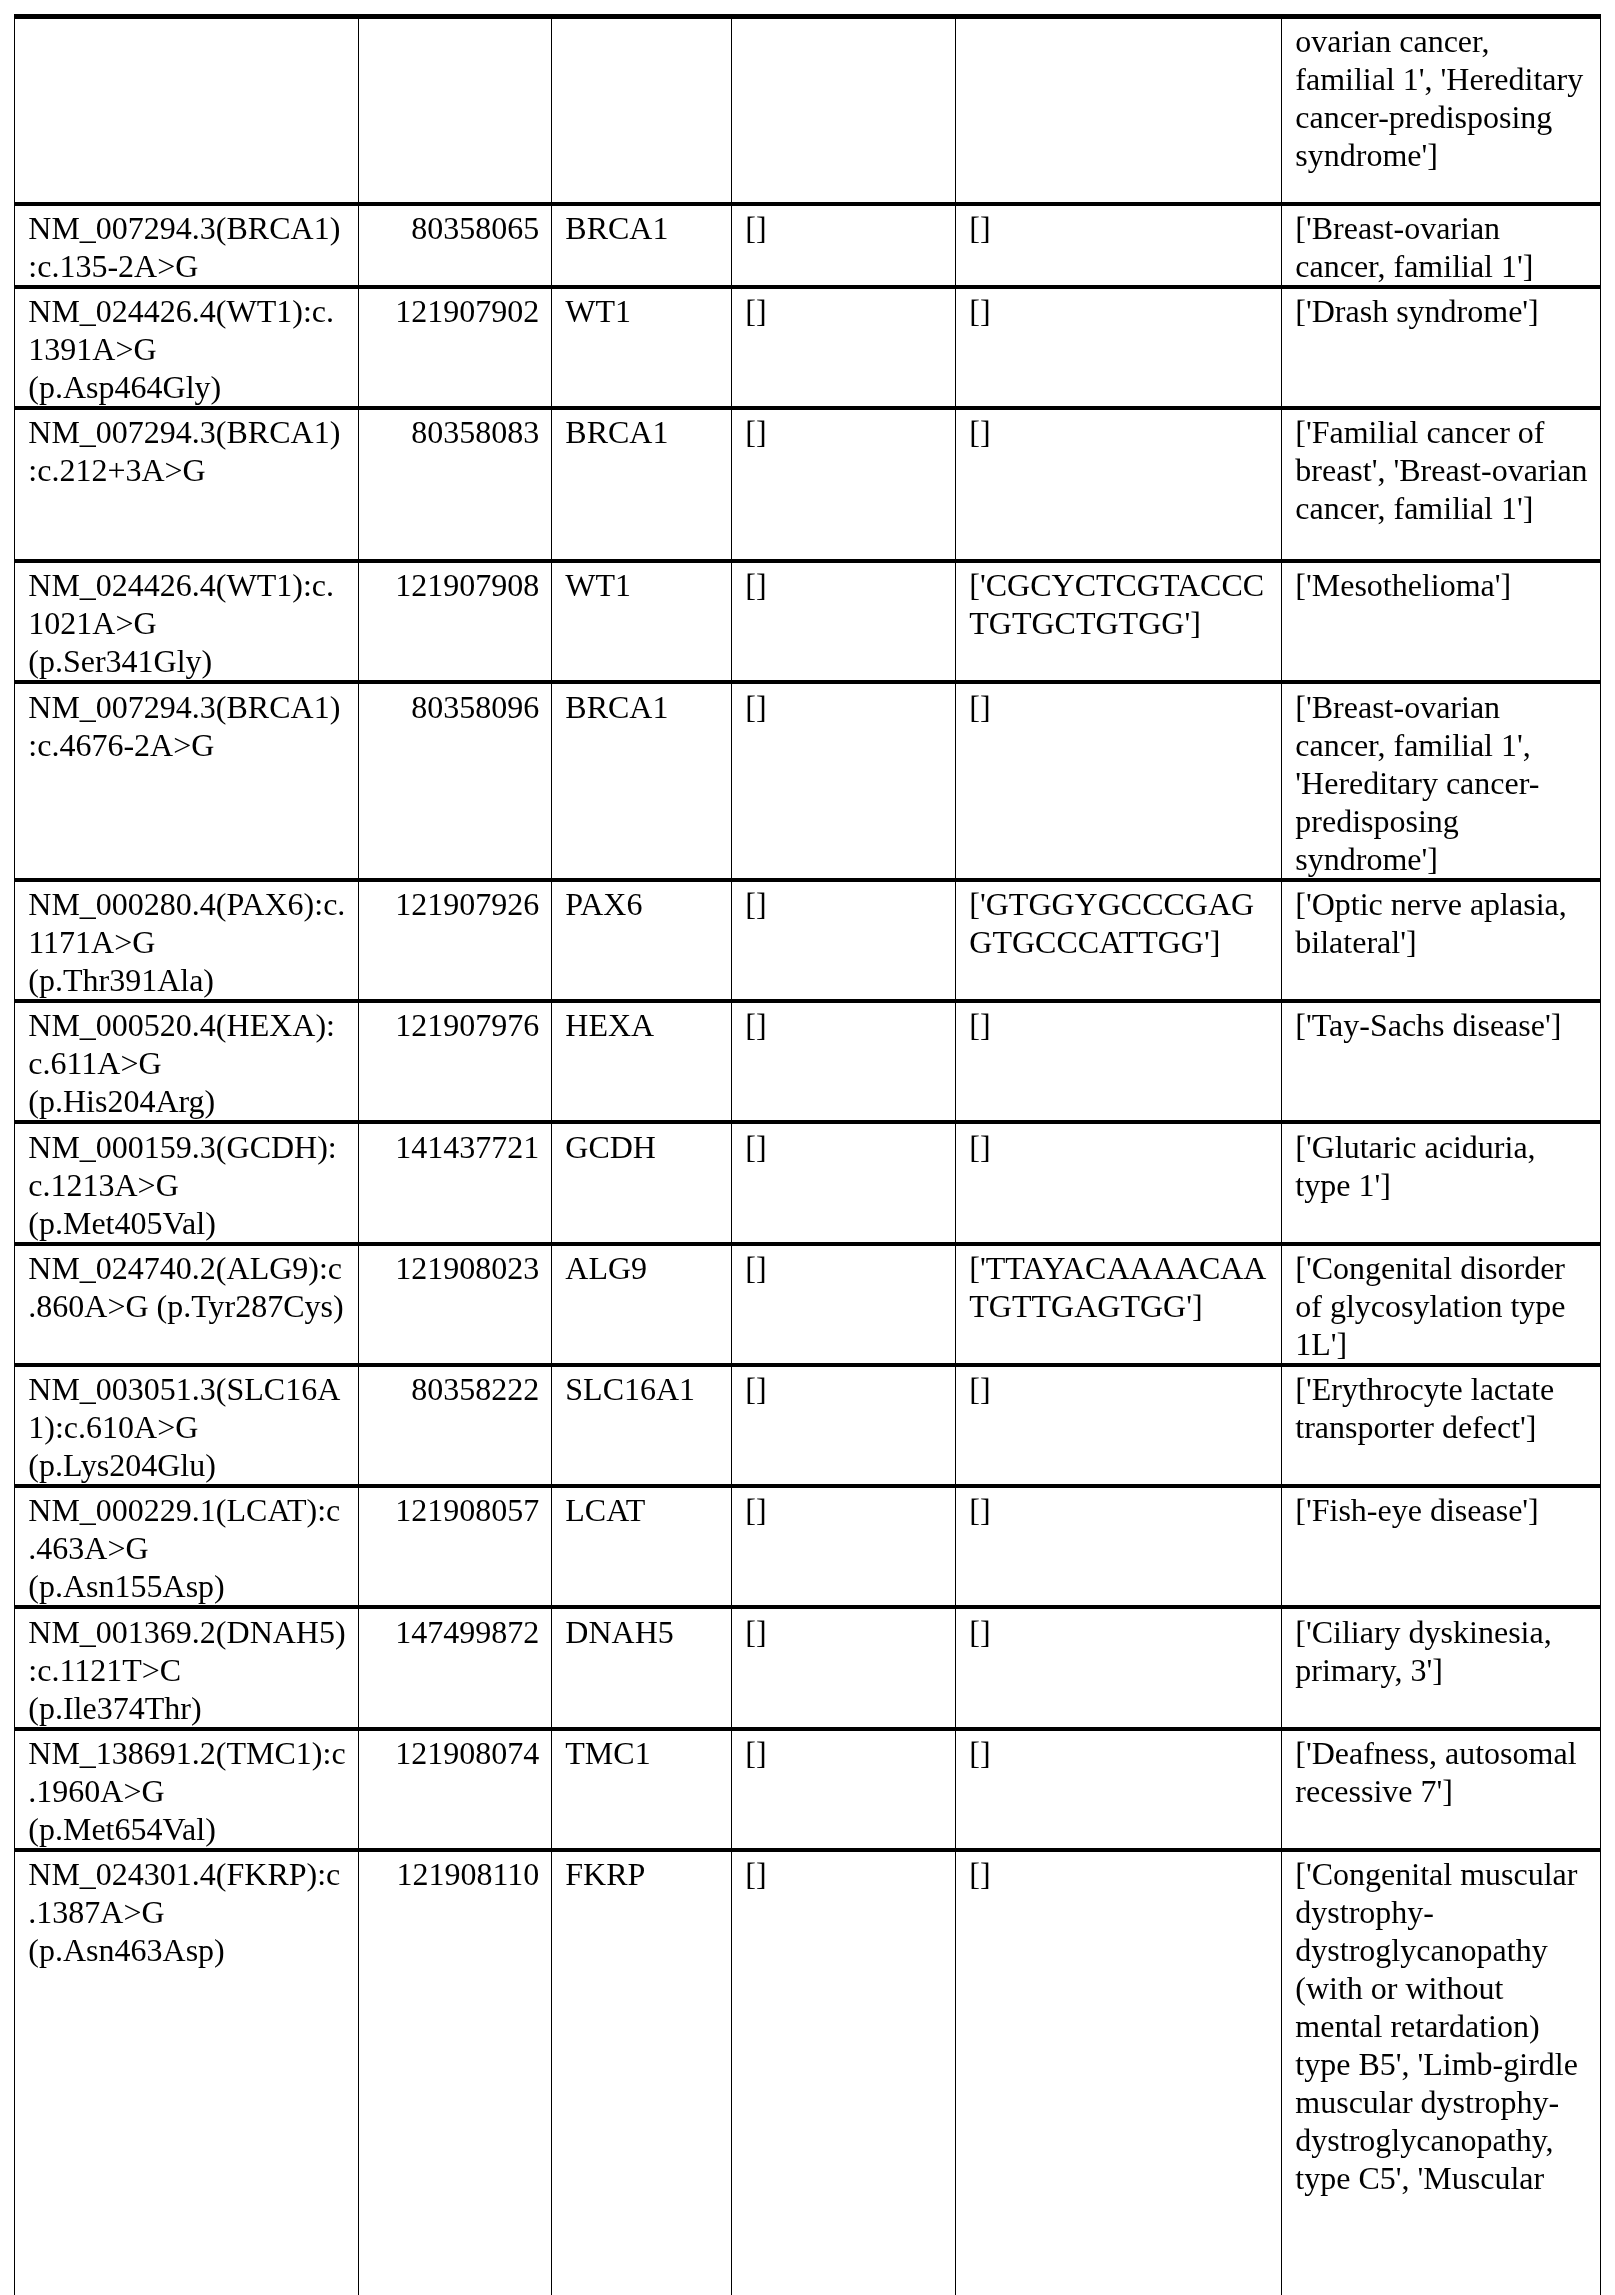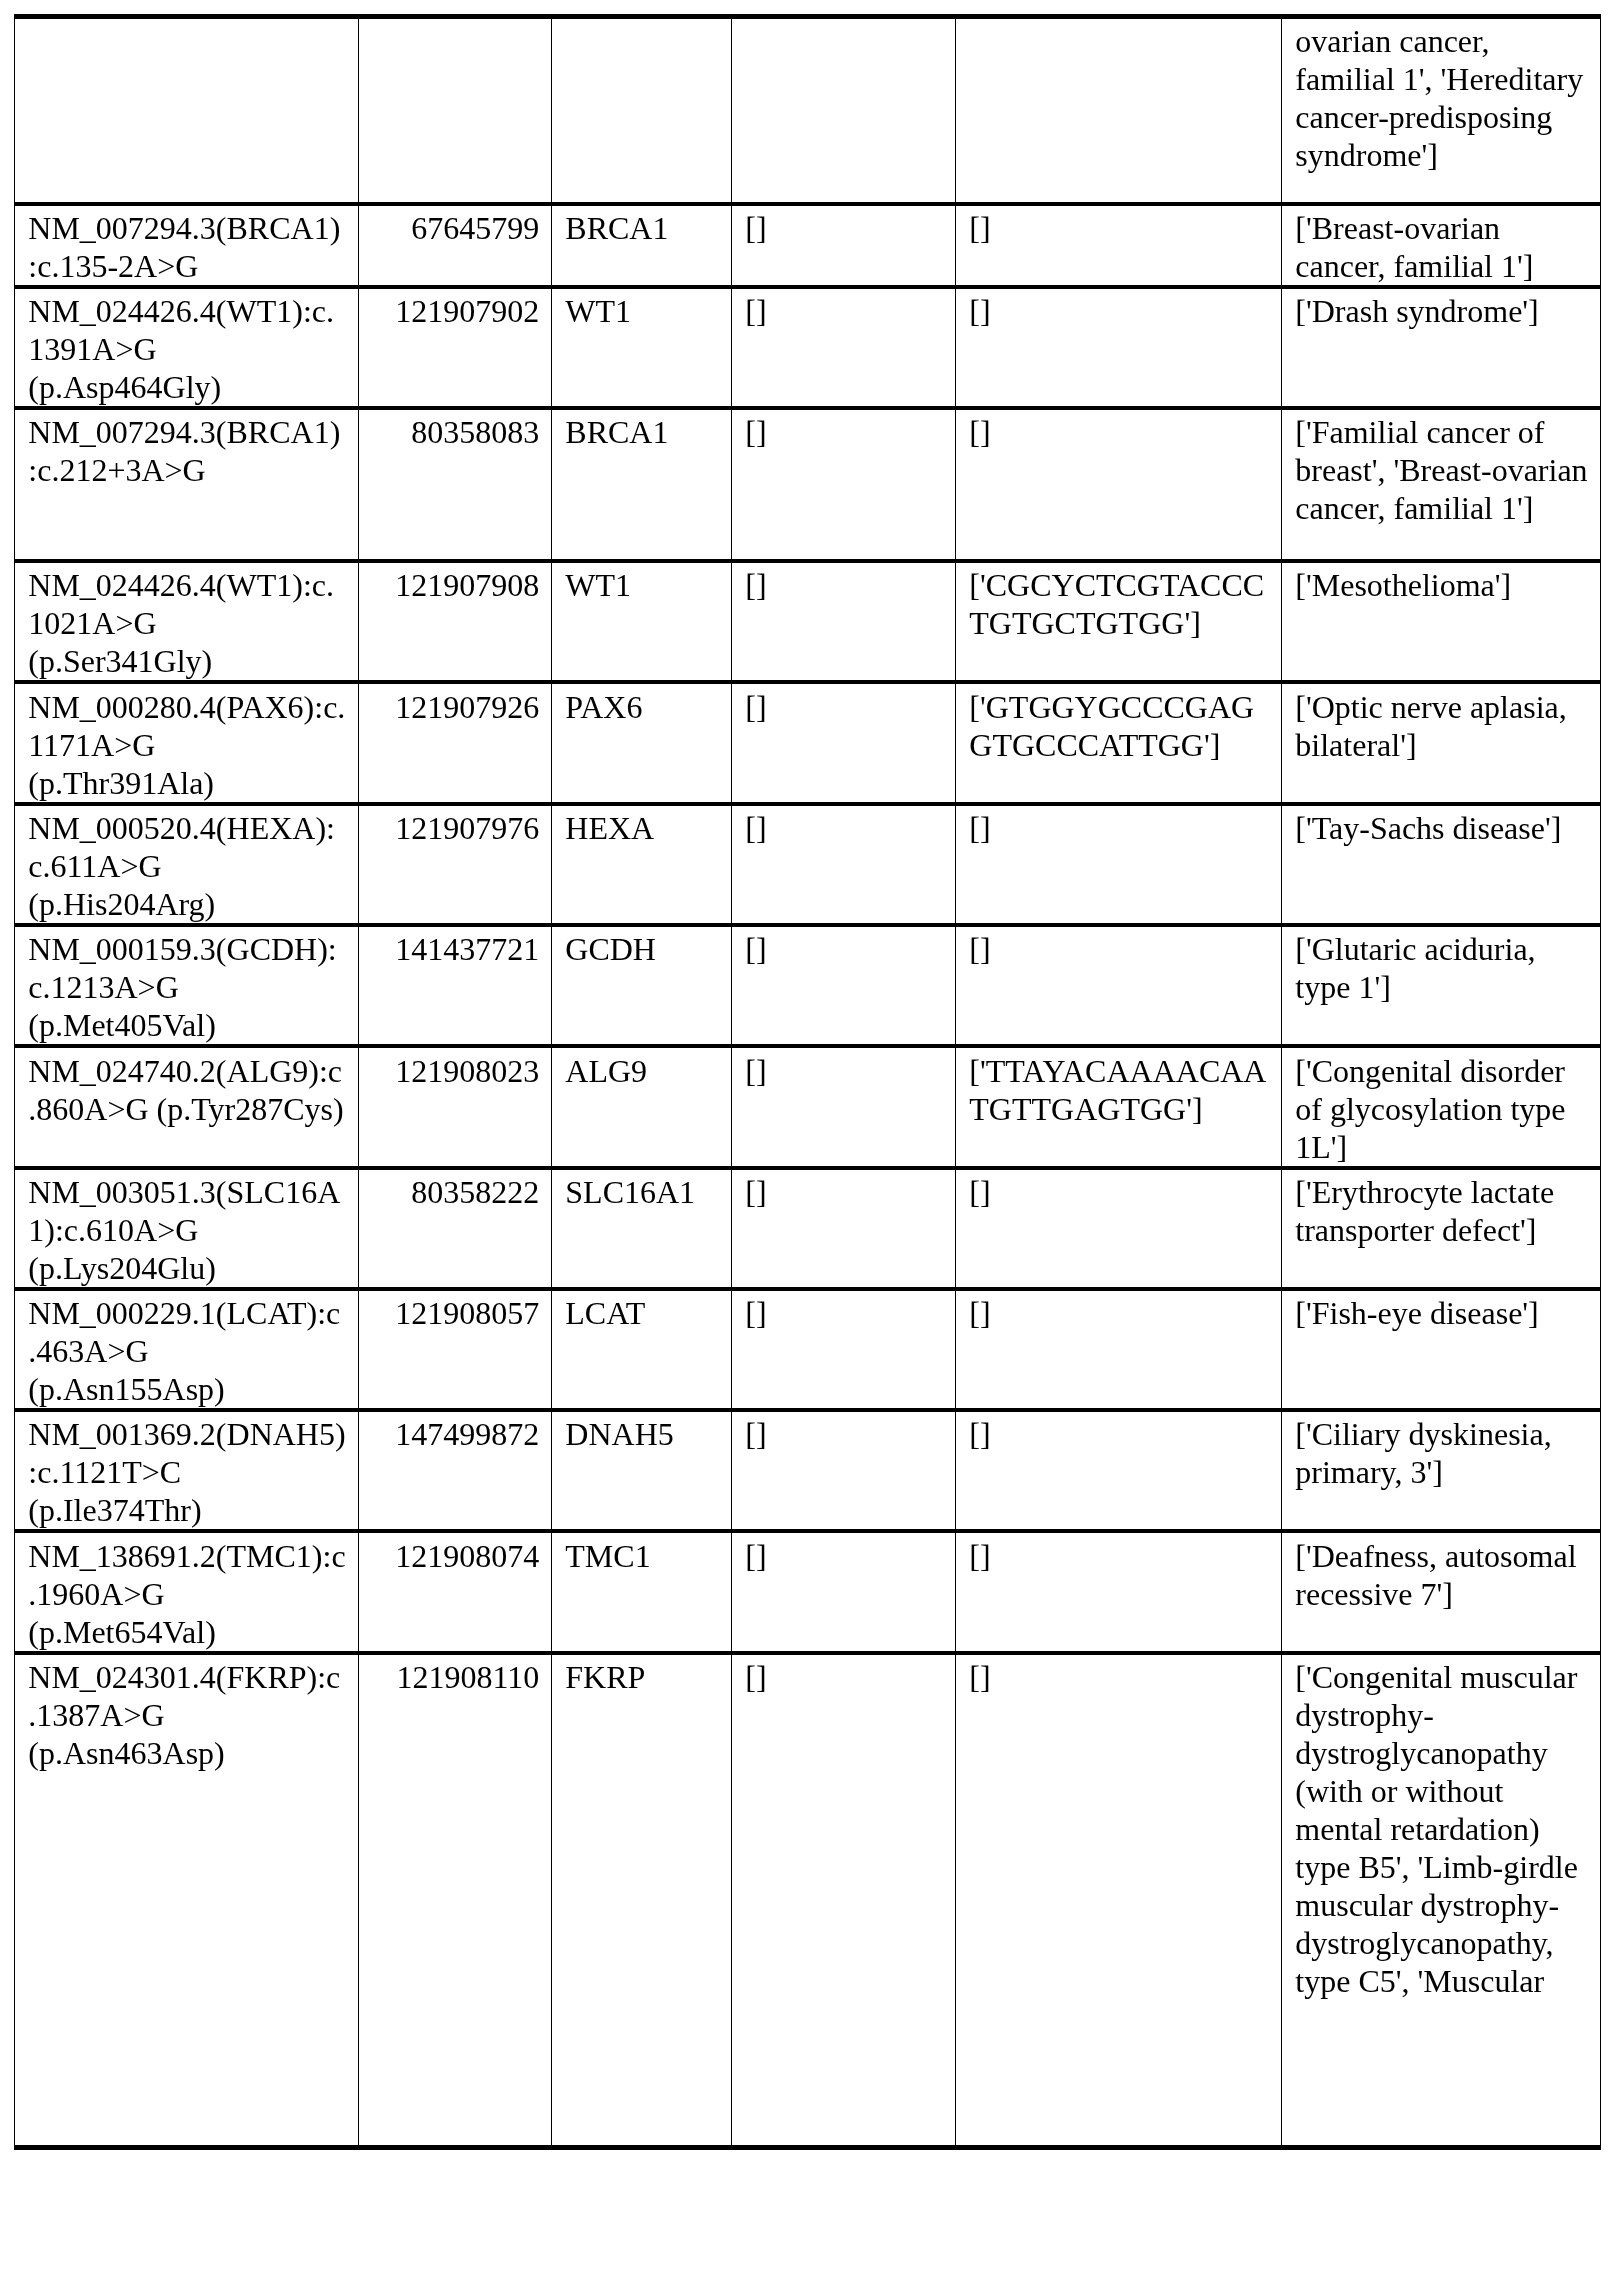--- a/index.html
+++ b/index.html
@@ -33,21 +33,21 @@
       <tr style="height: 187px;">
     <td></td>
     <td class="num"></td>
     <td></td>
     <td class="thin"></td>
     <td></td>
     <td>ovarian cancer, familial 1', 'Hereditary cancer-predisposing syndrome']</td>
   </tr>
       <tr style="height: 76px;">
     <td>NM_007294.3(BRCA1):c.135-2A&gt;G</td>
-    <td class="num">67645799</td>
+    <td class="num">80358065</td>
     <td>BRCA1</td>
     <td class="thin">[]</td>
     <td>[]</td>
     <td>['Breast-ovarian cancer, familial 1']</td>
   </tr>
       <tr style="height: 116px;">
     <td>NM_024426.4(WT1):c.1391A&gt;G (p.Asp464Gly)</td>
     <td class="num">121907902</td>
     <td>WT1</td>
     <td class="thin">[]</td>
@@ -62,20 +62,28 @@
     <td>[]</td>
     <td>['Familial cancer of breast', 'Breast-ovarian cancer, familial 1']</td>
   </tr>
       <tr style="height: 113px;">
     <td>NM_024426.4(WT1):c.1021A&gt;G (p.Ser341Gly)</td>
     <td class="num">121907908</td>
     <td>WT1</td>
     <td class="thin">[]</td>
     <td>['CGCYCTCGTACCCTGTGCTGTGG']</td>
     <td>['Mesothelioma']</td>
+  </tr>
+      <tr style="height: 194px;">
+    <td>NM_007294.3(BRCA1):c.4676-2A&gt;G</td>
+    <td class="num">80358096</td>
+    <td>BRCA1</td>
+    <td class="thin">[]</td>
+    <td>[]</td>
+    <td>['Breast-ovarian cancer, familial 1', 'Hereditary cancer-predisposing syndrome']</td>
   </tr>
       <tr style="height: 117px;">
     <td>NM_000280.4(PAX6):c.1171A&gt;G (p.Thr391Ala)</td>
     <td class="num">121907926</td>
     <td>PAX6</td>
     <td class="thin">[]</td>
     <td>['GTGGYGCCCGAGGTGCCCATTGG']</td>
     <td>['Optic nerve aplasia, bilateral']</td>
   </tr>
       <tr style="height: 116px; margin-left: 12px;">

